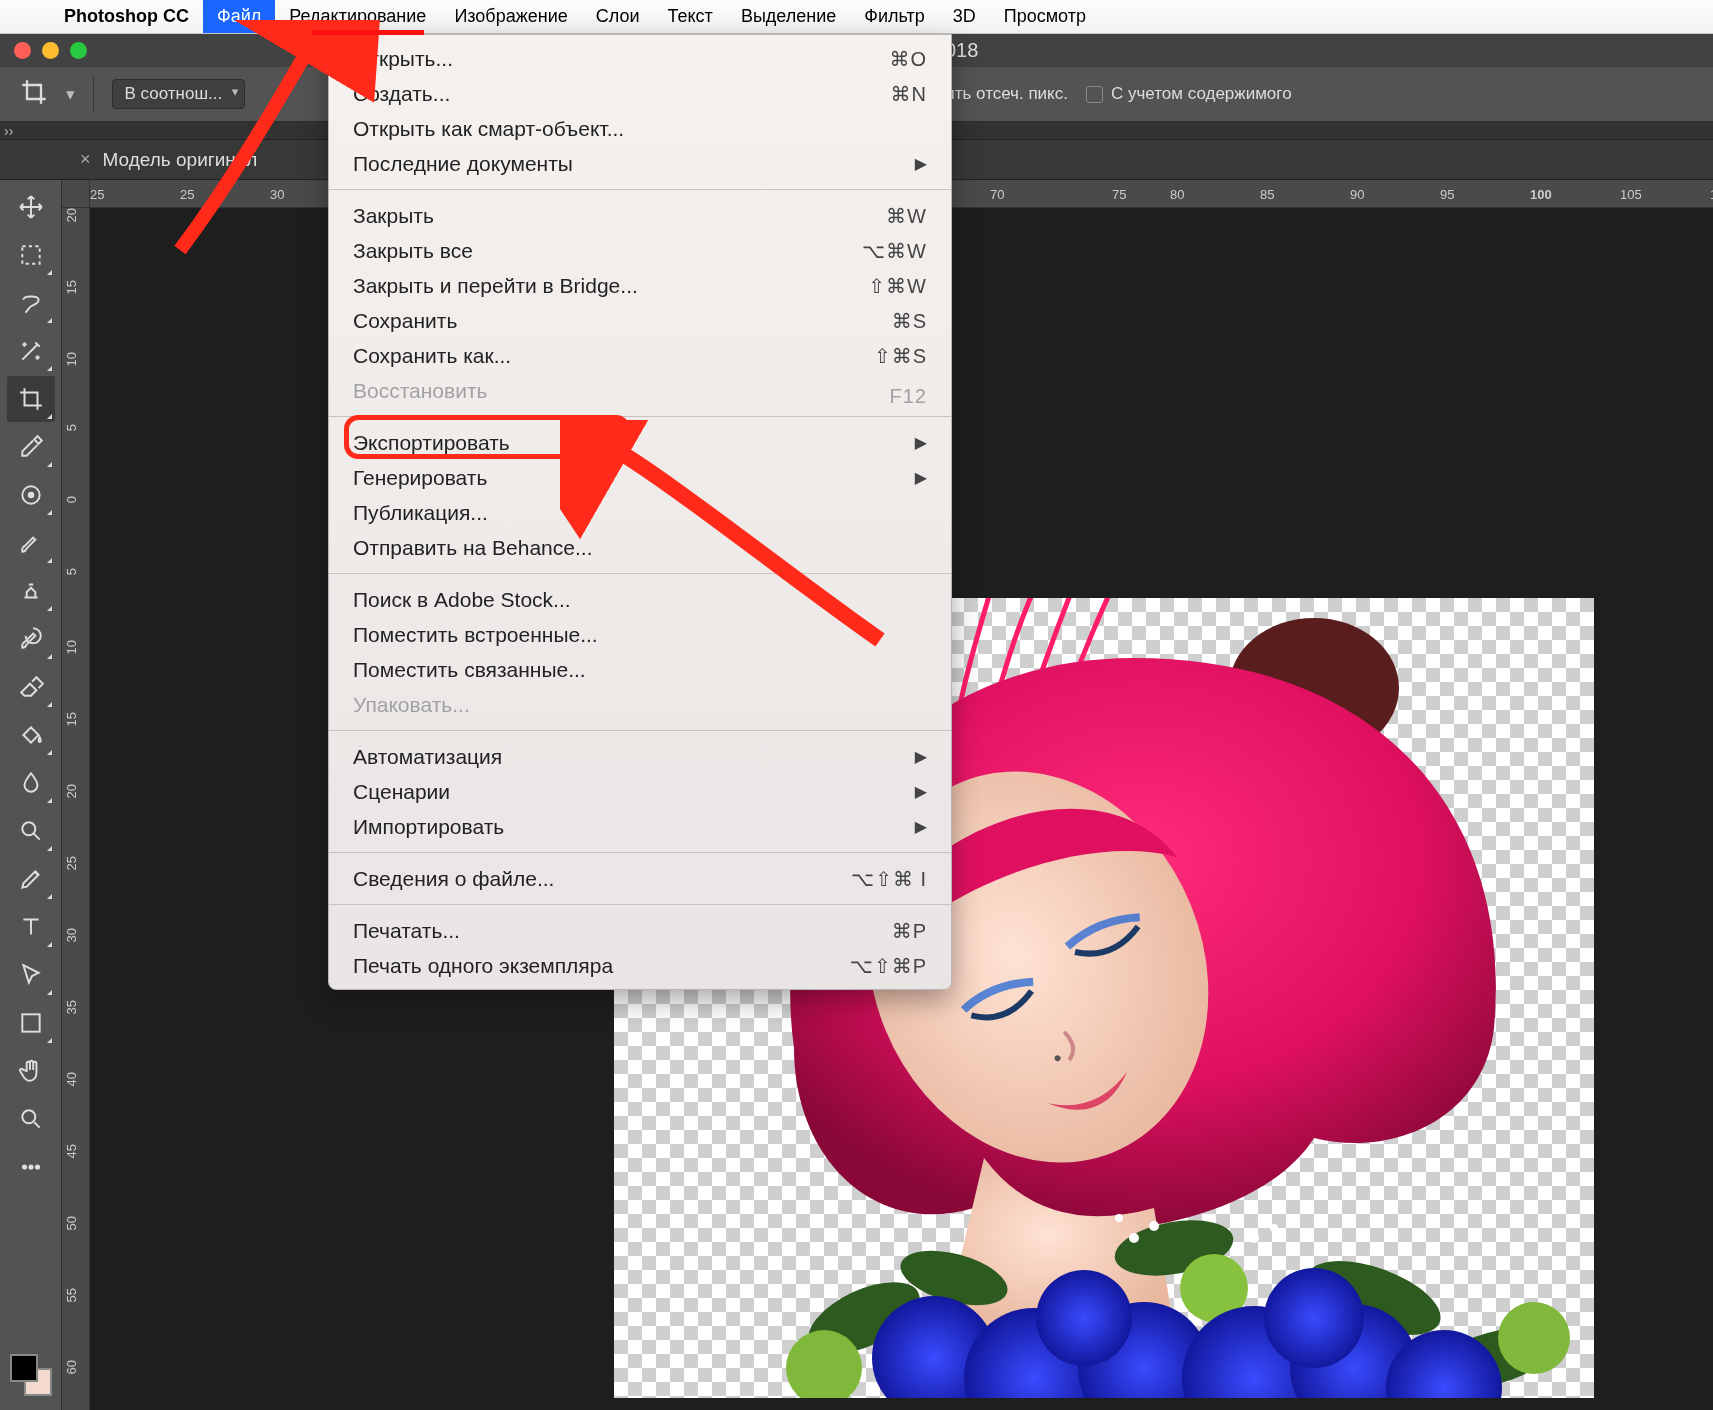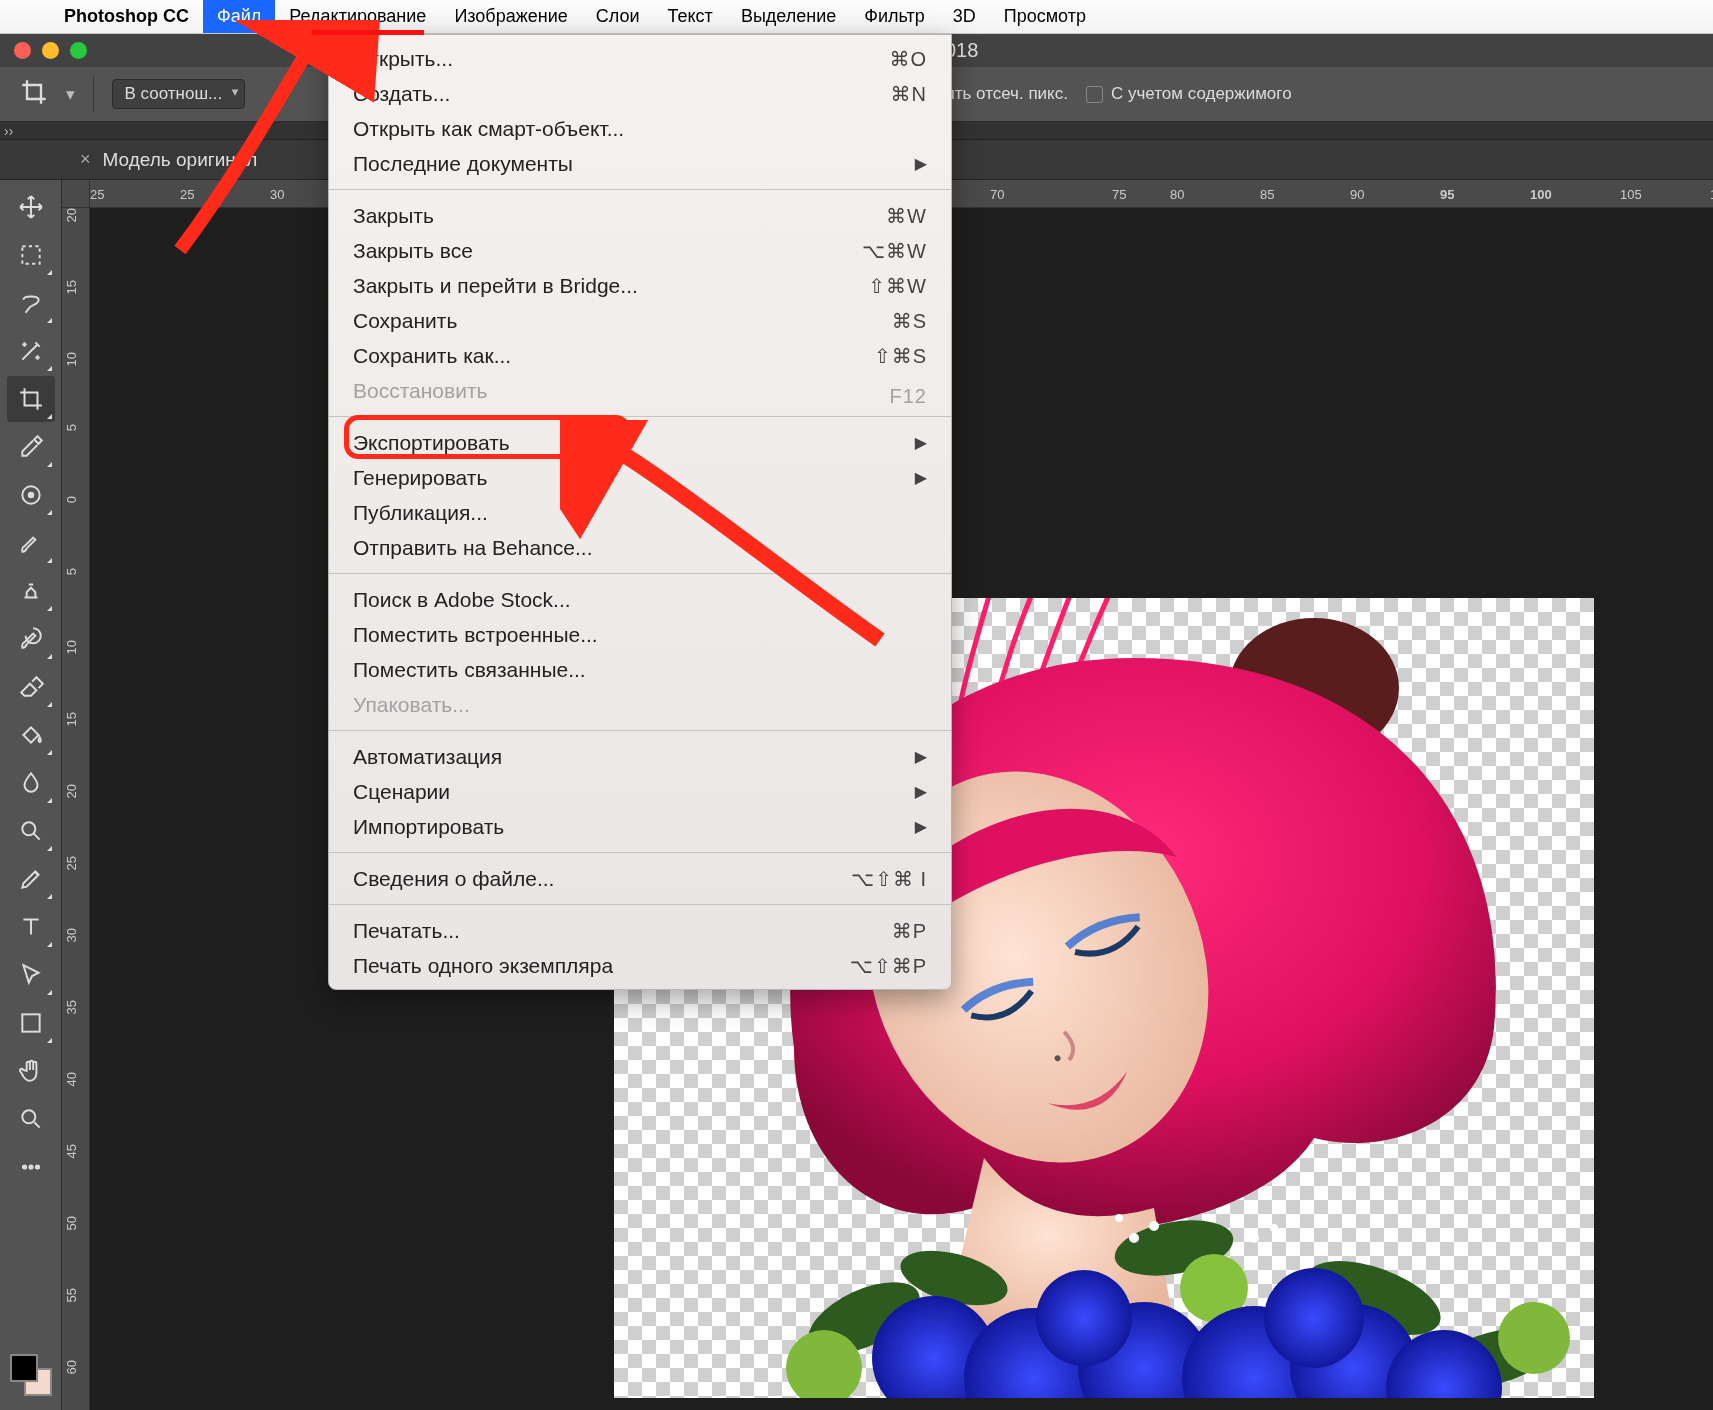--- a/index.html
+++ b/index.html
@@ -300,21 +300,21 @@
         <span style="left: 450px;">45</span>
         <span style="left: 540px;">50</span>
         <span style="left: 630px;">55</span>
         <span style="left: 720px;">60</span>
         <span style="left: 810px;">65</span>
         <span style="left: 900px;">70</span>
         <span style="left: 990px; margin-left: 32px;">75</span>
         <span style="left: 1080px;">80</span>
         <span style="left: 1170px;">85</span>
         <span style="left: 1260px;">90</span>
-        <span style="left: 1350px; font-weight: bold;">95</span>
+        <span style="left: 1350px;">95</span>
         <span style="left: 1440px; font-weight: bold;">100</span>
         <span style="left: 1530px;">105</span>
         <span style="left: 1620px;">110</span>
       </div>
     <div class="ruler-v" id="rulerV">
         <span style="top: 0px;">20</span>
         <span style="top: 72px;">15</span>
         <span style="top: 144px;">10</span>
         <span style="top: 216px;">5</span>
         <span style="top: 288px;">0</span>

